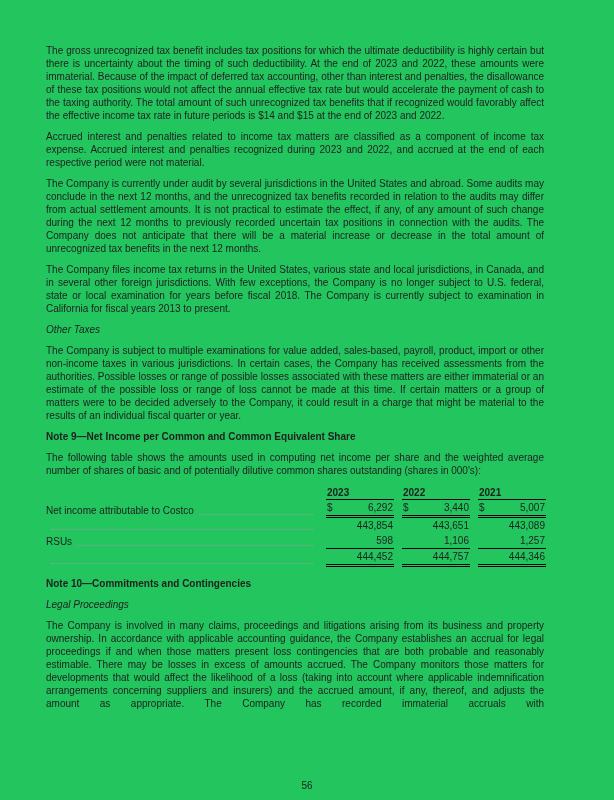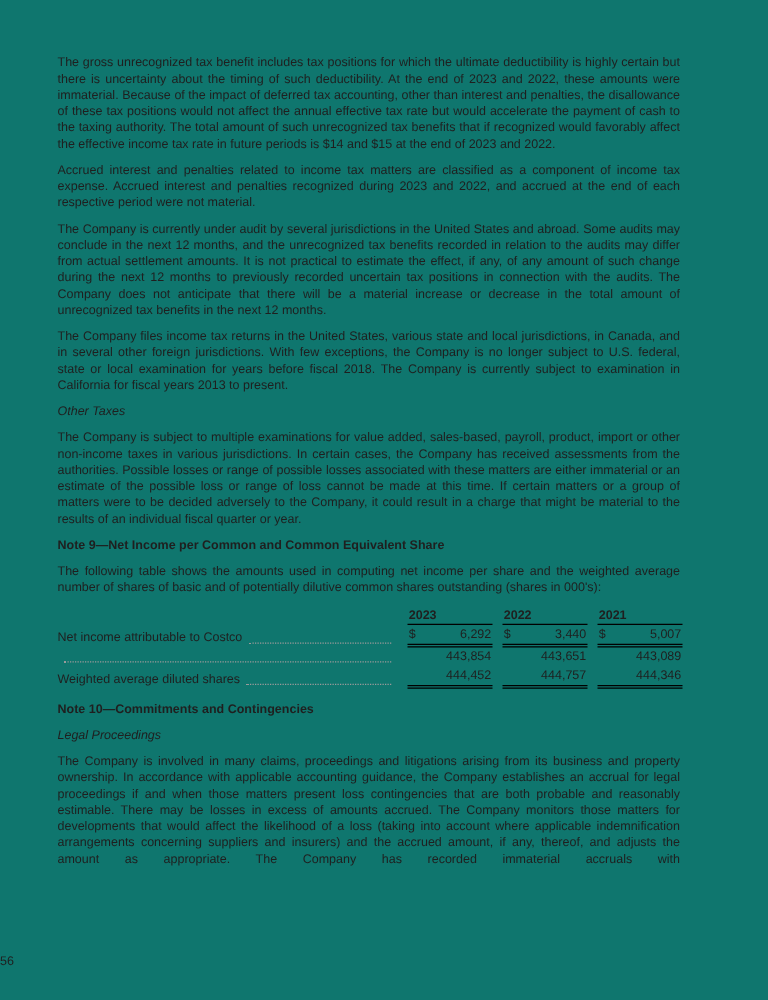--- a/index.html
+++ b/index.html
@@ -1,20 +1,20 @@
 <!DOCTYPE html>
 <html><head>
 <meta charset="utf-8">
 <style>
   html, body { margin: 0; padding: 0; background: #ffffff; }
   .page {
     position: relative;
     width: 614px;
     height: 800px;
-    background: #0f766e;
+    background: #22c55e;
     font-family: "Liberation Sans", sans-serif;
     font-size: 10px;
     line-height: 13px;
     color: #1f1f1f;
     box-sizing: border-box;
     padding: 44px 70px 0 46px;
     overflow: hidden;
   }
   p { margin: 0 0 8px 0; text-align: justify; }
   p.cont { text-align-last: justify; }
@@ -44,23 +44,24 @@
     border-bottom: 1px solid #000;
     padding-bottom: 0;
   }
   .t-col.val { text-align: right; }
   .t-col.cur-val { display: flex; justify-content: space-between; }
   .b-single { border-bottom: 1px solid #000; }
   .b-double { border-bottom: 3px double #000; }
 
   .page-number {
     position: absolute;
-    bottom: 24px;
+    bottom: 8px;
     left: 0;
     width: 100%;
+    text-align: center;
   }
 </style>
 </head>
 <body>
 
 <div class="page">
 
   <p>The gross unrecognized tax benefit includes tax positions for which the ultimate deductibility is highly certain but there is uncertainty about the timing of such deductibility. At the end of 2023 and 2022, these amounts were immaterial. Because of the impact of deferred tax accounting, other than interest and penalties, the disallowance of these tax positions would not affect the annual effective tax rate but would accelerate the payment of cash to the taxing authority. The total amount of such unrecognized tax benefits that if recognized would favorably affect the effective income tax rate in future periods is $14 and $15 at the end of 2023 and 2022.</p>
   <p>Accrued interest and penalties related to income tax matters are classified as a component of income tax expense. Accrued interest and penalties recognized during 2023 and 2022, and accrued at the end of each respective period were not material.</p>
   <p>The Company is currently under audit by several jurisdictions in the United States and abroad. Some audits may conclude in the next 12 months, and the unrecognized tax benefits recorded in relation to the audits may differ from actual settlement amounts. It is not practical to estimate the effect, if any, of any amount of such change during the next 12 months to previously recorded uncertain tax positions in connection with the audits. The Company does not anticipate that there will be a material increase or decrease in the total amount of unrecognized tax benefits in the next 12 months.</p>
@@ -103,24 +104,32 @@
 
     <div class="t-row">
       <div class="t-label">
         <span class="leader"></span>
       </div>
       <div class="t-col val">443,854</div>
       <div class="t-col val">443,651</div>
       <div class="t-col val">443,089</div>
     </div>
 
+    <div class="t-row">
+      <div class="t-label">
+        <span class="lbl">RSUs</span>
+        <span class="leader"></span>
+      </div>
+      <div class="t-col val b-single">598</div>
+      <div class="t-col val b-single">1,106</div>
+      <div class="t-col val b-single">1,257</div>
+    </div>
 
     <div class="t-row">
       <div class="t-label">
-        <span class="lbl">Weighted average diluted shares</span>
         <span class="leader"></span>
       </div>
       <div class="t-col val b-double">444,452</div>
       <div class="t-col val b-double">444,757</div>
       <div class="t-col val b-double">444,346</div>
     </div>
   </div>
 
   <p class="heading-bold">Note 10—Commitments and Contingencies</p>
 

